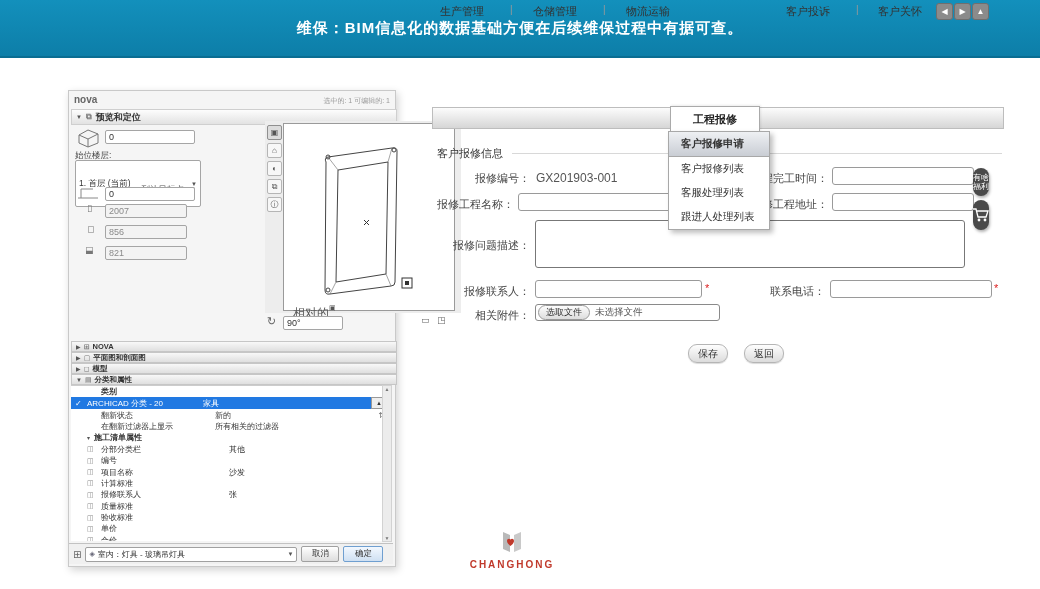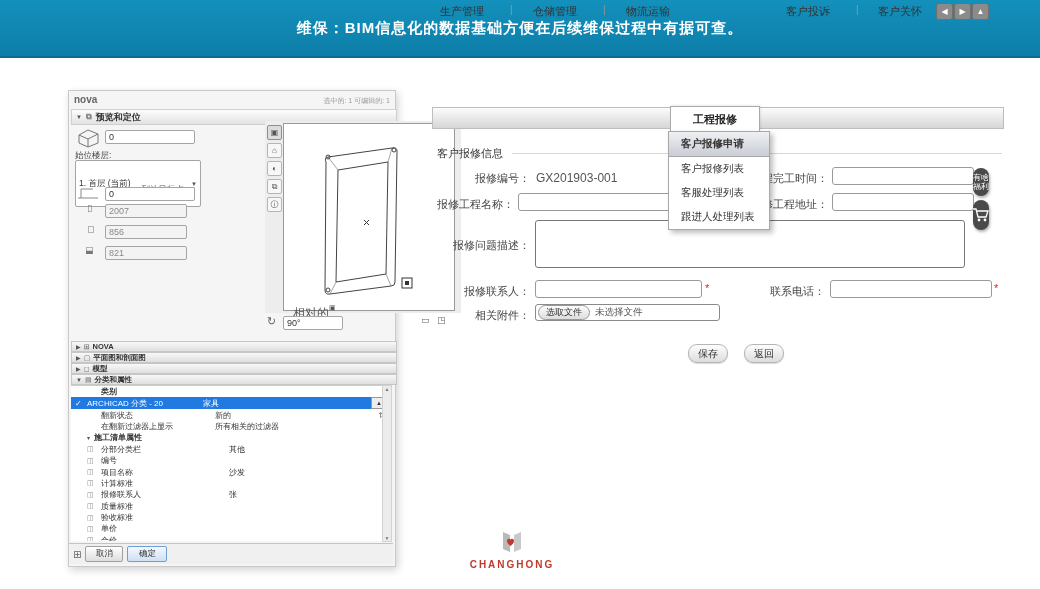--- a/index.html
+++ b/index.html
@@ -291,20 +291,27 @@
         <span class="pval"></span>
       </div>
     </div>
     <div class="abs vscroll">
         <span>▲</span>
         <span>▼</span>
       </div>
 
     <div class="abs bottombar">
       <span style="font-size:10px;color:#666;">⊞</span>
+      <div class="layer-sel">
+        <span style="display:flex;align-items:center;gap:3px;">
+          <span style="color:#667;font-size:7px;">◈</span>
+          <span>室内：灯具 - 玻璃吊灯具</span>
+        </span>
+        <span style="font-size:6px;color:#555;">▼</span>
+      </div>
       <div class="winbtn" style="width:36px;">
         <span>取消</span>
       </div>
       <div class="winbtn ok" style="width:38px;">
         <span>确定</span>
       </div>
     </div>
   </div>
 
   <div class="abs tabbar"></div>

